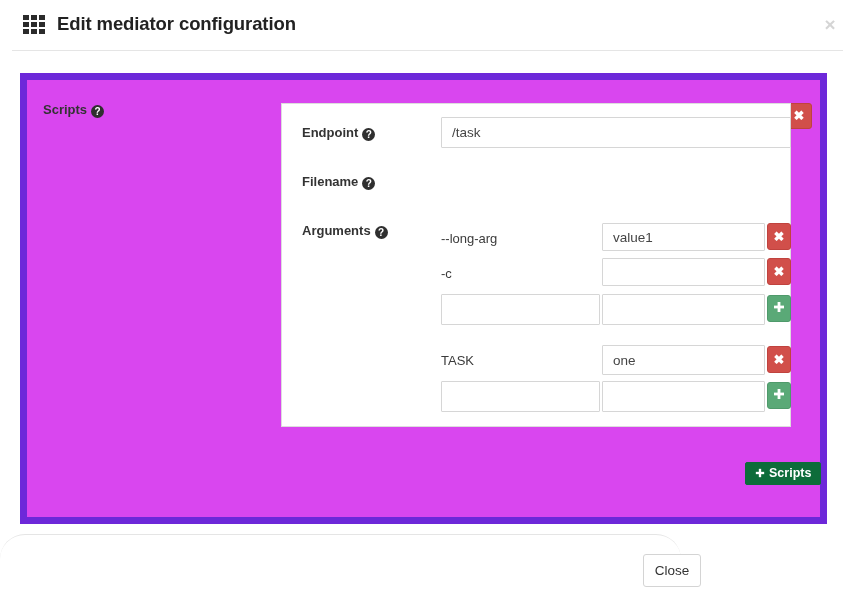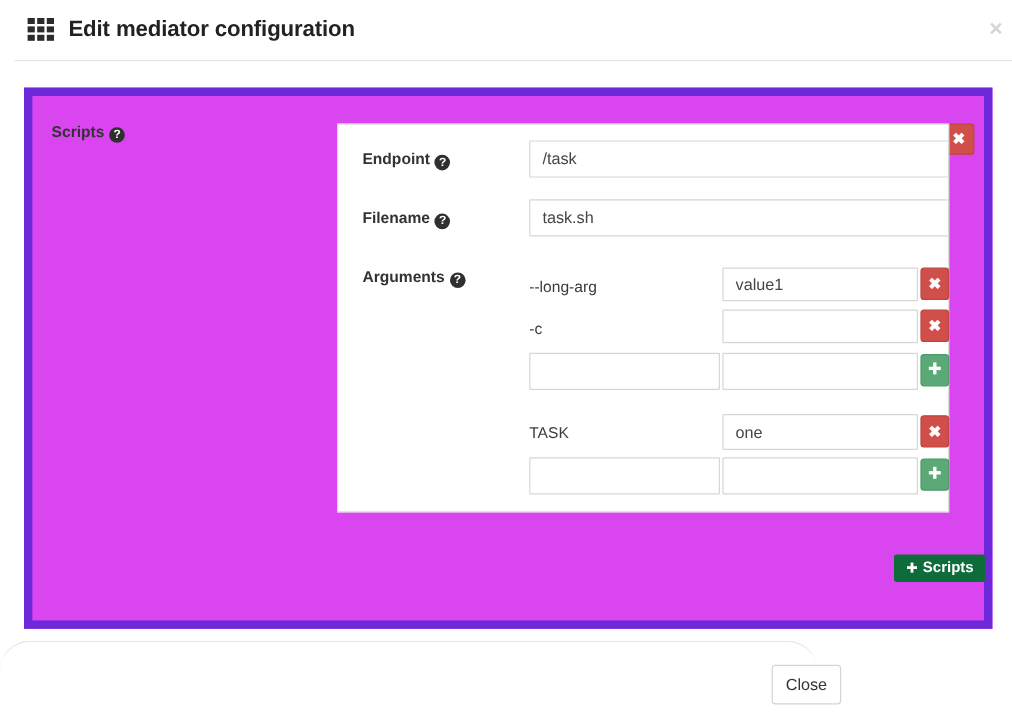--- a/index.html
+++ b/index.html
@@ -192,21 +192,20 @@
     <div class="inner-panel">
 
       <div class="field-label" style="top:21px;">
         <span>Endpoint</span><span class="help-icon">?</span>
       </div>
       <input class="txt-input" type="text" style="left: 159px; top: 13px; width: 350px; height: 31px;" value="/task">
 
       <div class="field-label" style="top:70px;">
         <span>Filename</span><span class="help-icon">?</span>
       </div>
-      <input class="txt-input" type="text" style="left: 159px; top: 62px; width: 350px; height: 31px;" value="task.sh">
 
       <div class="field-label" style="top:119px;">
         <span>Arguments</span><span class="help-icon">?</span>
       </div>
 
       <div class="plain-key" style="left:159px; top:127px;">--long-arg</div>
       <input class="txt-input" type="text" style="left: 320px; top: 119px; width: 163px; height: 28px;" value="value1">
       <button class="btn-sq btn-del" style="left:485px; top:119px;">✖</button>
 
       <div class="plain-key" style="left:159px; top:162px;">-c</div>

